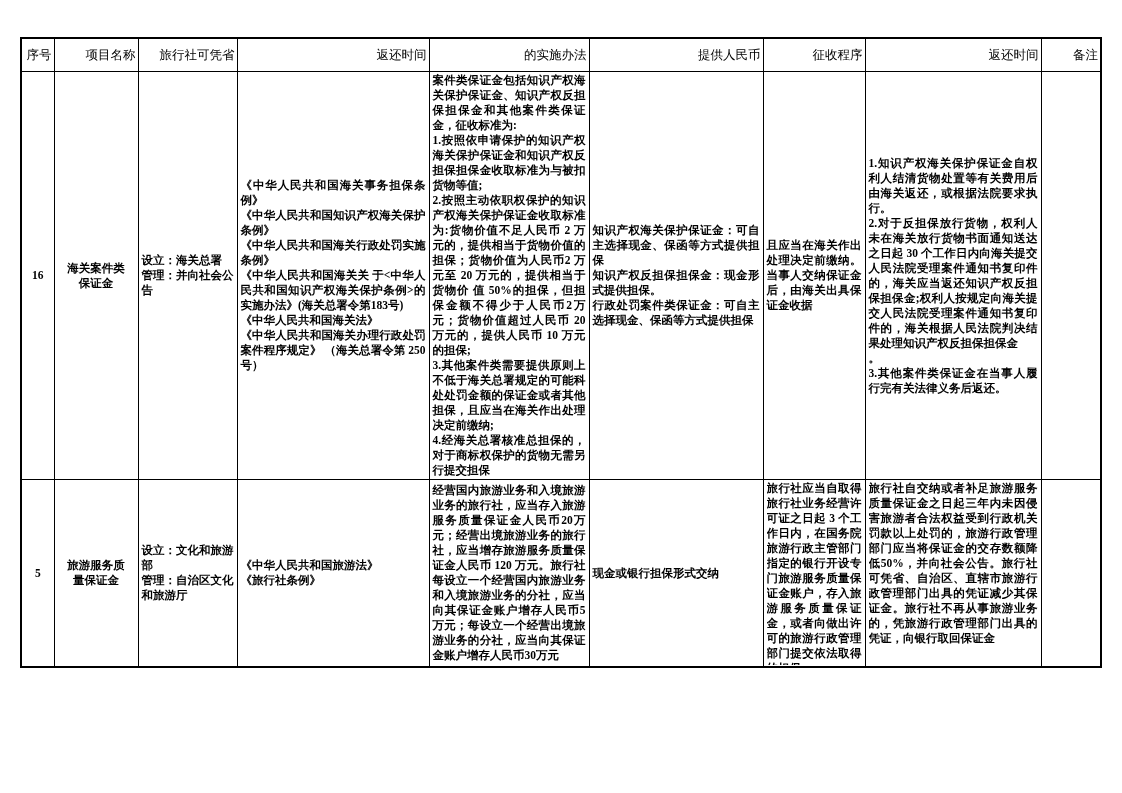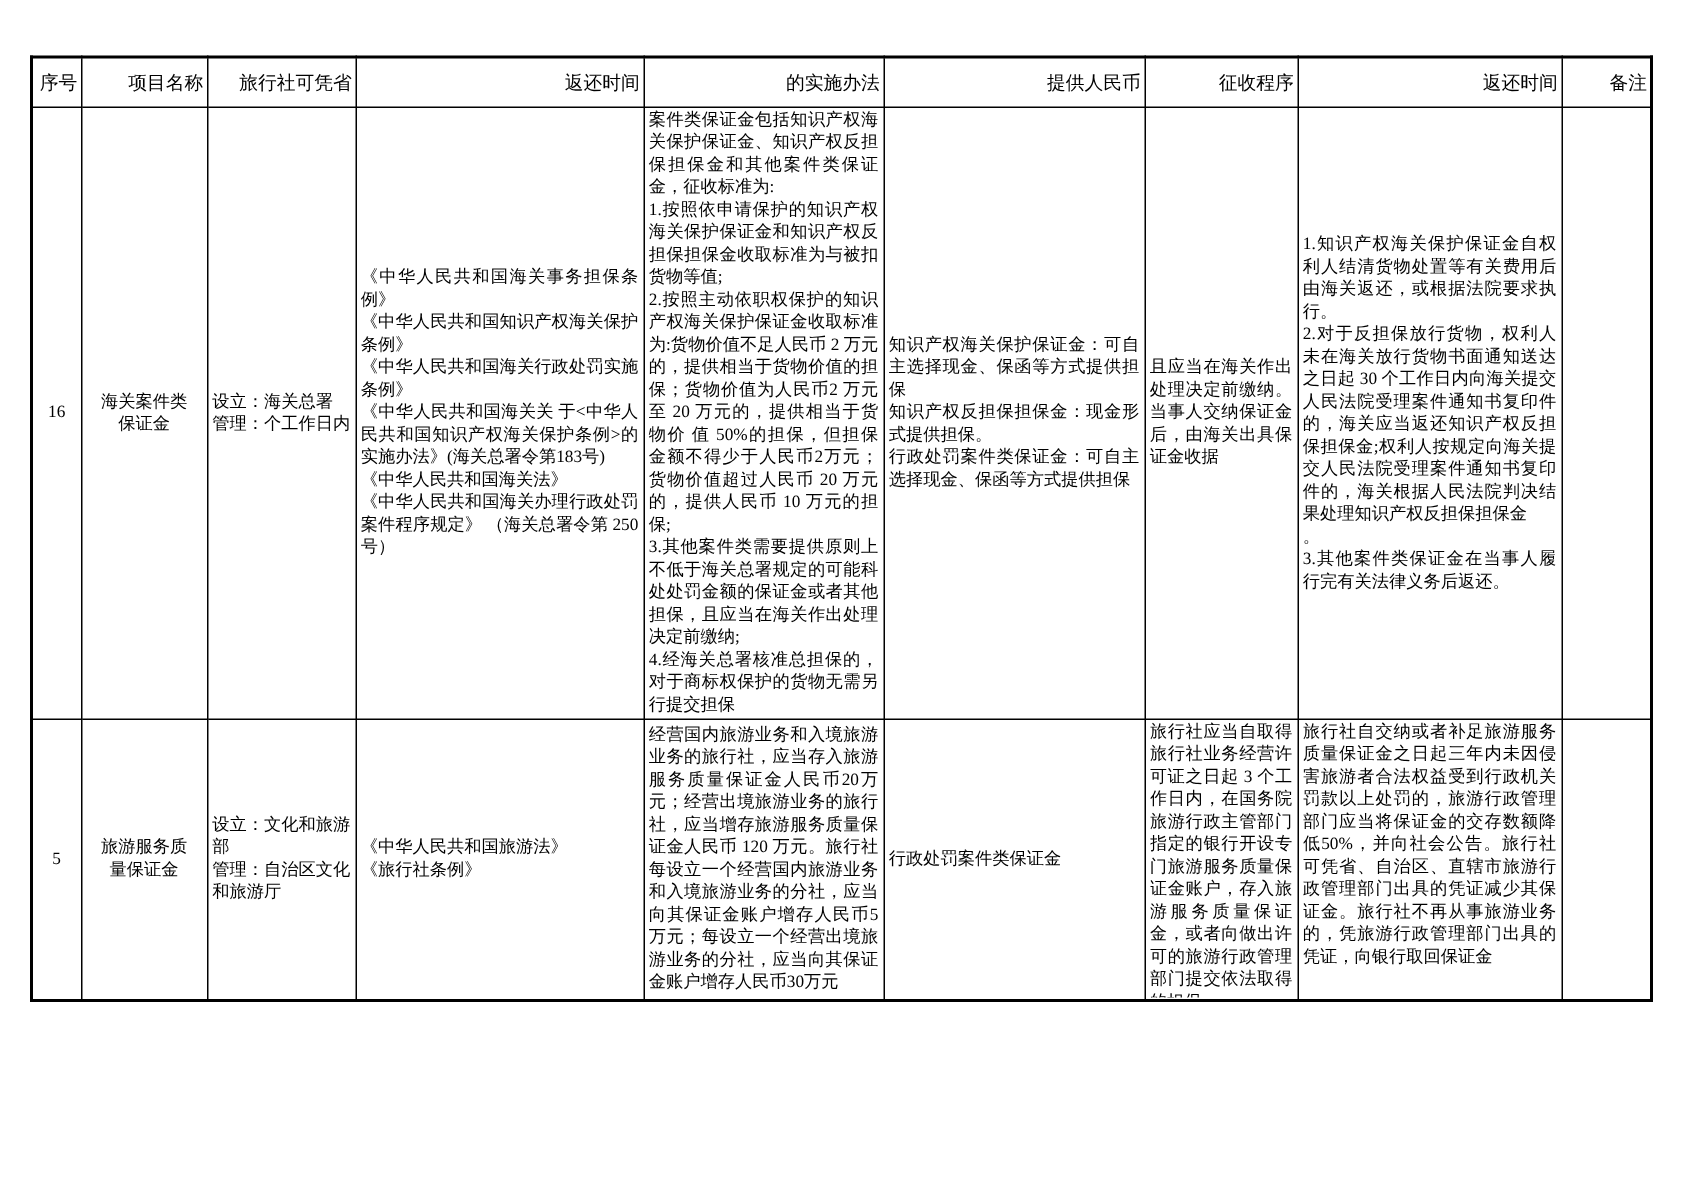--- a/index.html
+++ b/index.html
@@ -42,20 +42,21 @@
     text-align: right;
     height: 28px;
     padding: 2px 2px;
     font-family: Liberation Serif, serif;
   }
   .fee-table tr.row-14 { height: 364px; }
   .fee-table tr.row-15 { height: 184px; }
   .cell-text {
     white-space: pre-wrap;
     text-align: justify;
+    font-weight: bold;
   }
   td.ctr { text-align: center; }
   td.ctr .cell-text { text-align: center; }
   td.top { vertical-align: top; }
   .clip-15 {
     max-height: 184px;
     overflow: hidden;
   }
 </style>
 </head>
@@ -92,21 +93,21 @@
         <tr class="row-14">
           <td class="ctr">
             <div class="cell-text">16</div>
           </td>
           <td class="ctr">
             <div class="cell-text">海关案件类
 保证金</div>
           </td>
           <td>
             <div class="cell-text">设立：海关总署
-管理：个工作日内</div>
+管理：并向社会公告</div>
           </td>
           <td>
             <div class="cell-text">《中华人民共和国海关事务担保条例》
 《中华人民共和国知识产权海关保护条例》
 《中华人民共和国海关行政处罚实施条例》
 《中华人民共和国海关关 于&lt;中华人民共和国知识产权海关保护条例&gt;的实施办法》(海关总署令第183号)
 《中华人民共和国海关法》
 《中华人民共和国海关办理行政处罚案件程序规定》 （海关总署令第 250 号）</div>
           </td>
           <td class="top">
@@ -147,21 +148,21 @@
 管理：自治区文化和旅游厅</div>
           </td>
           <td>
             <div class="cell-text">《中华人民共和国旅游法》
 《旅行社条例》</div>
           </td>
           <td>
             <div class="cell-text">经营国内旅游业务和入境旅游业务的旅行社，应当存入旅游服务质量保证金人民币20万元；经营出境旅游业务的旅行社，应当增存旅游服务质量保证金人民币 120 万元。旅行社每设立一个经营国内旅游业务和入境旅游业务的分社，应当向其保证金账户增存人民币5万元；每设立一个经营出境旅游业务的分社，应当向其保证金账户增存人民币30万元</div>
           </td>
           <td>
-            <div class="cell-text">行政处罚案件类保证金</div>
+            <div class="cell-text">现金或银行担保形式交纳</div>
           </td>
           <td class="top">
             <div class="cell-text clip-15">旅行社应当自取得旅行社业务经营许可证之日起 3 个工作日内，在国务院旅游行政主管部门指定的银行开设专门旅游服务质量保证金账户，存入旅游服务质量保证金，或者向做出许可的旅游行政管理部门提交依法取得的担保
 额度不低于担保保</div>
           </td>
           <td class="top">
             <div class="cell-text clip-15">旅行社自交纳或者补足旅游服务质量保证金之日起三年内未因侵害旅游者合法权益受到行政机关罚款以上处罚的，旅游行政管理部门应当将保证金的交存数额降低50%，并向社会公告。旅行社可凭省、自治区、直辖市旅游行政管理部门出具的凭证减少其保证金。旅行社不再从事旅游业务的，凭旅游行政管理部门出具的凭证，向银行取回保证金</div>
           </td>
           <td>
             <div class="cell-text"></div>

